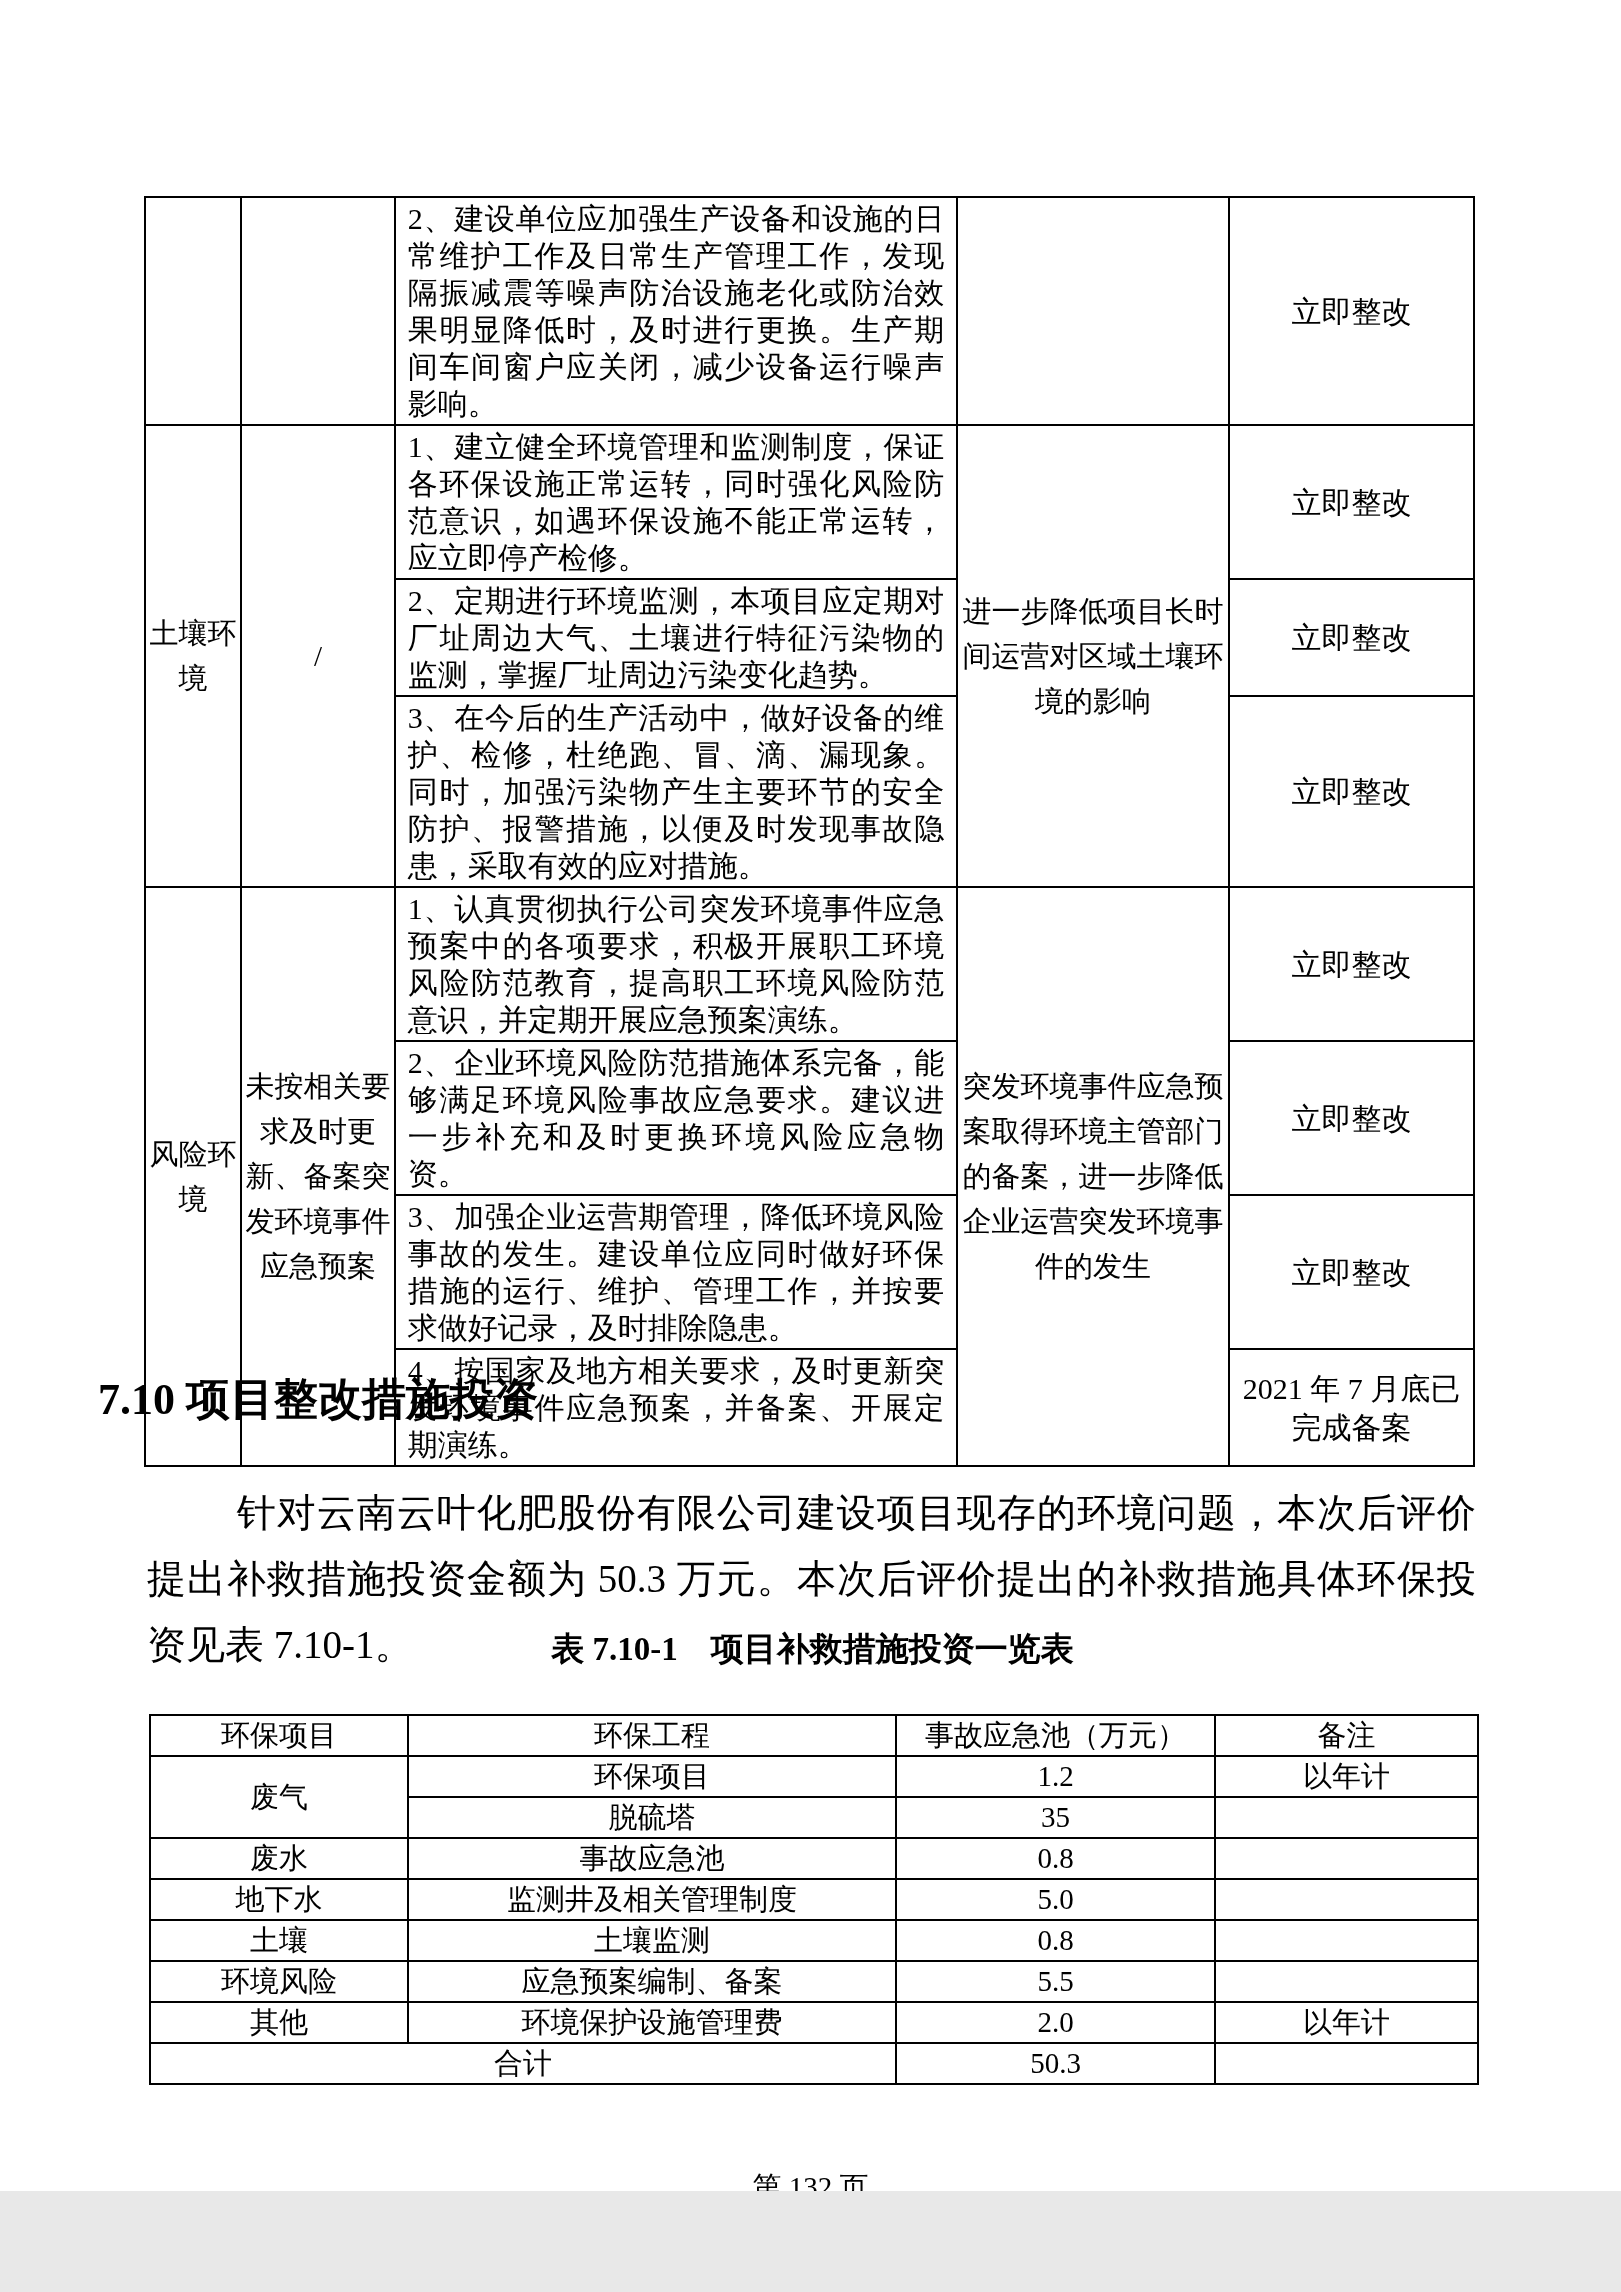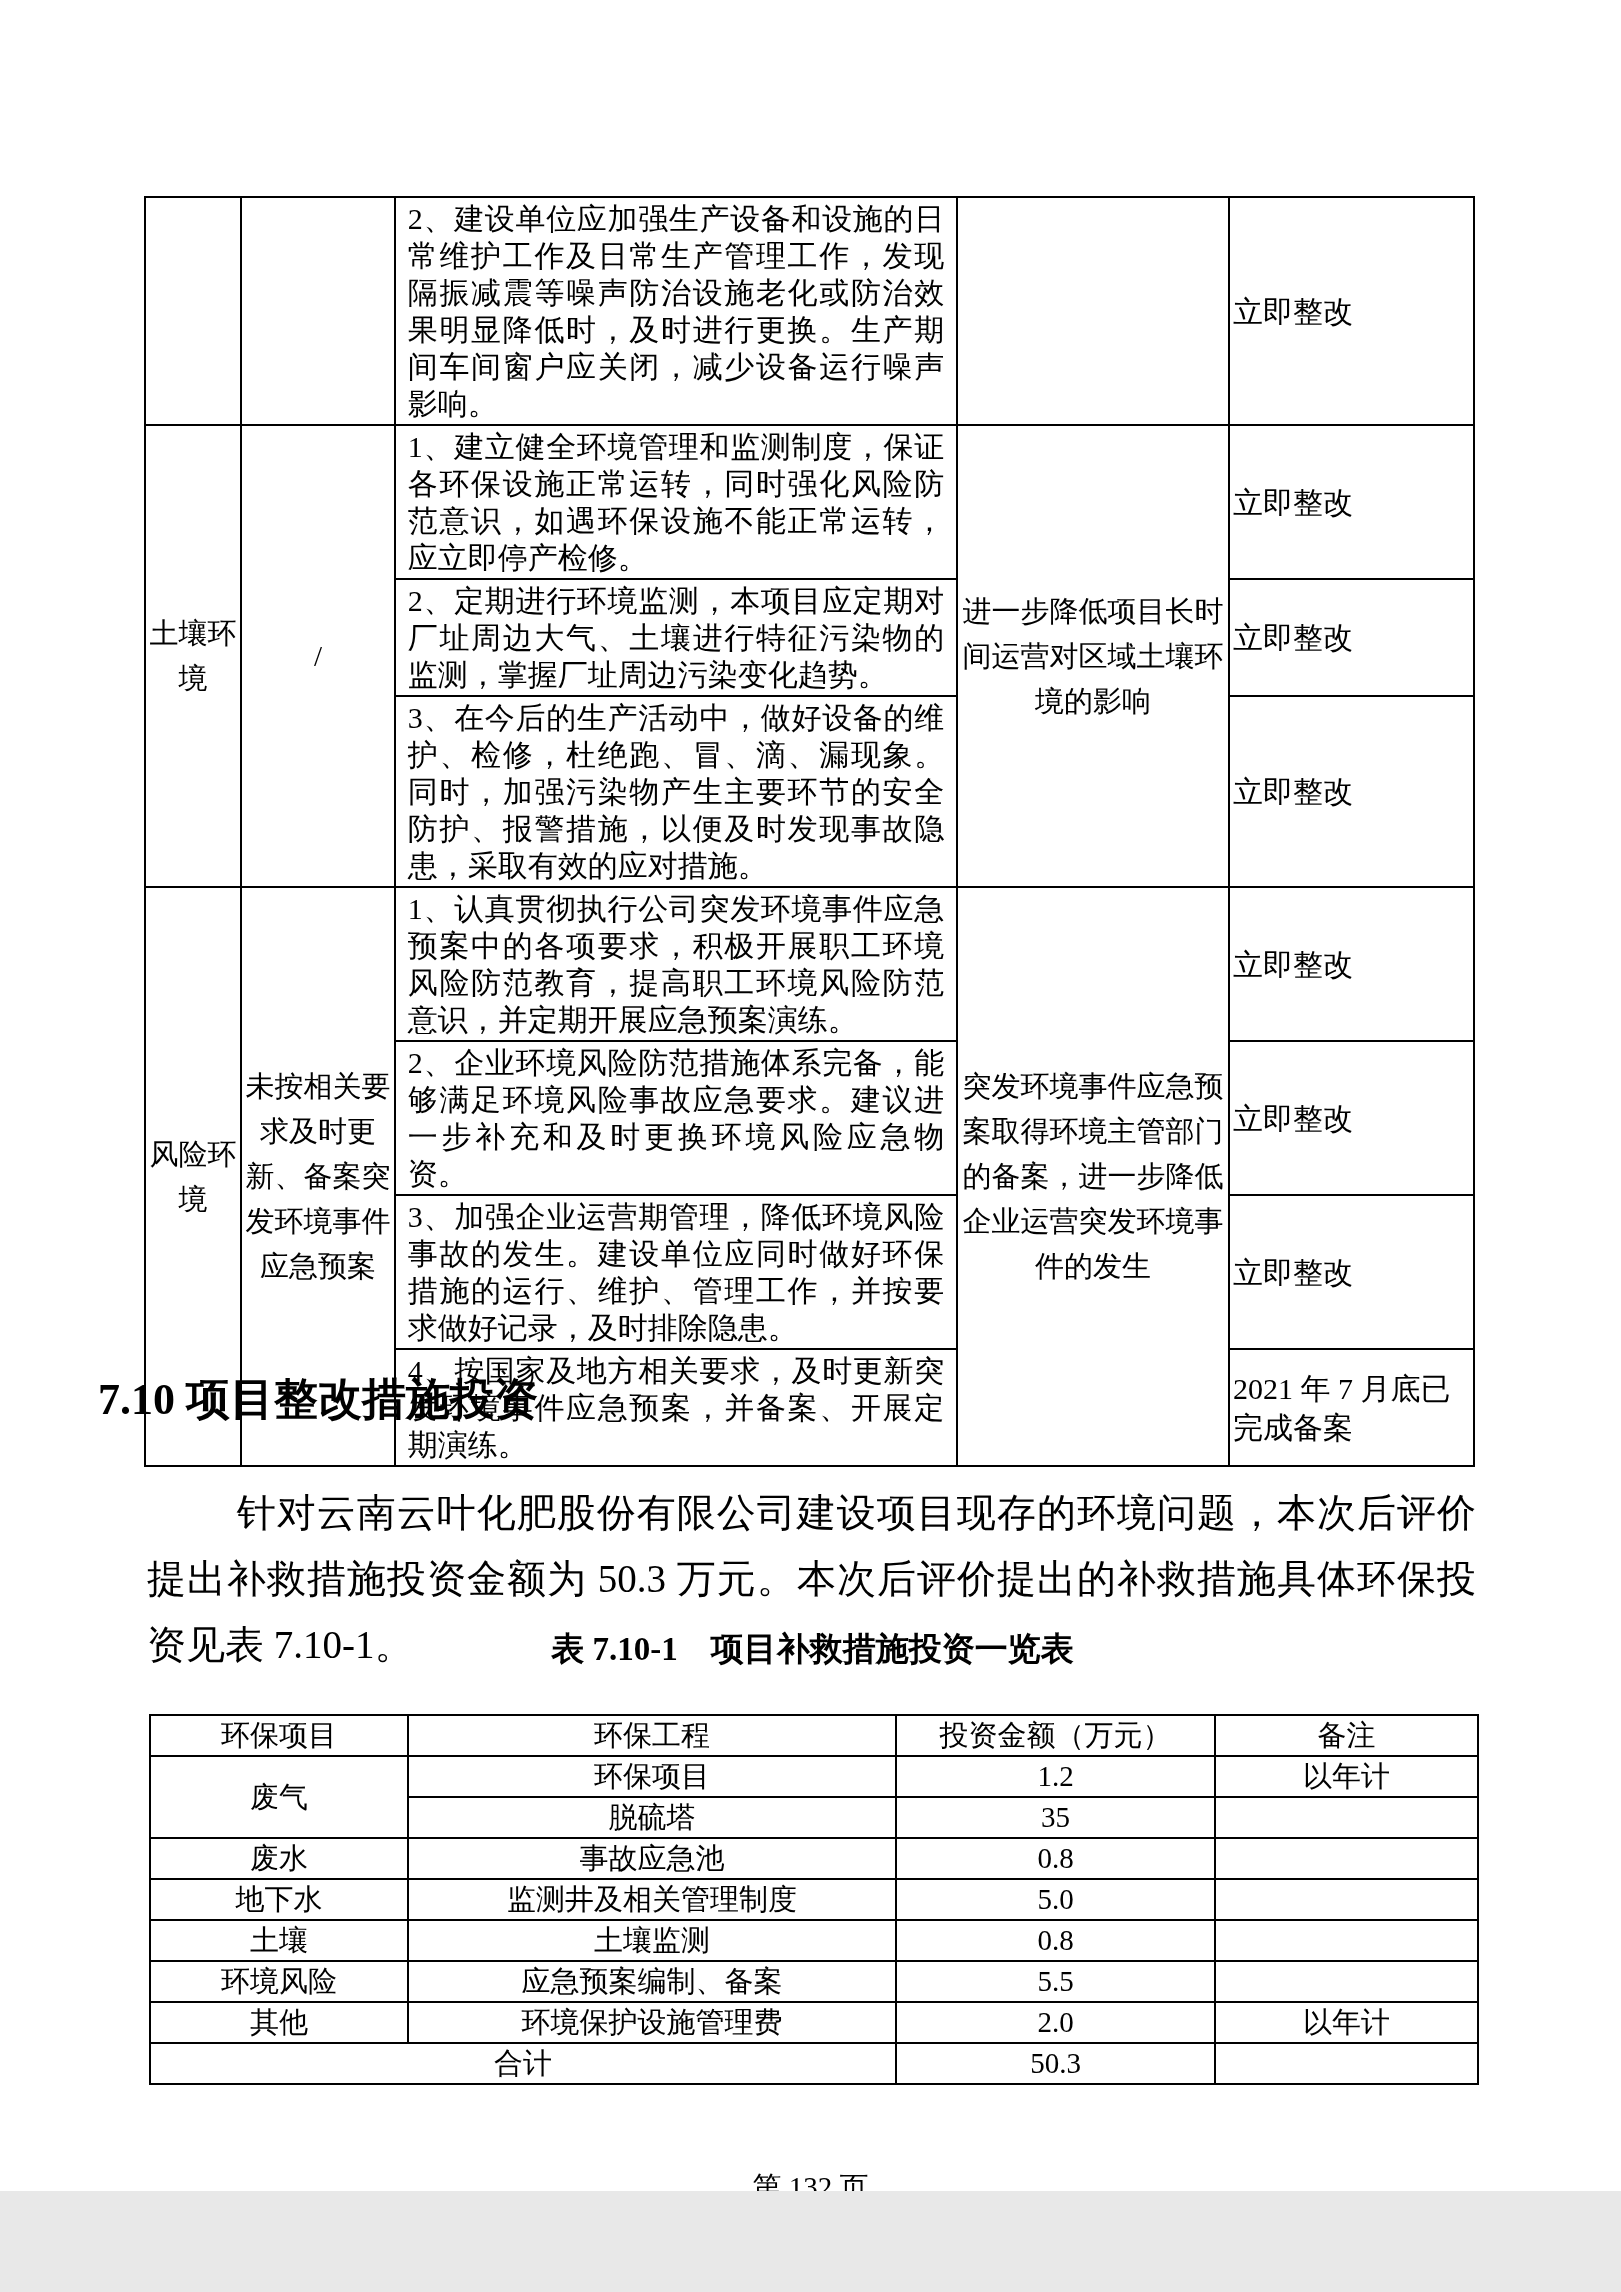--- a/index.html
+++ b/index.html
@@ -29,22 +29,23 @@
     font-size:30px; line-height:37px;
     padding:2px 11.8px;
     vertical-align:middle;
   }
   td.c-center {
     text-align:center;
     font-size:29px; line-height:45px;
     padding:2px 2.9px;
   }
   td.status {
+    text-align:center;
     font-size:30px; line-height:39px;
-    padding:2px 3px;
+    padding:2px 10px;
     border-radius:7px;
   }
 
   
   .heading {
     position:absolute; left:98px; top:1370px;
     font-size:44px; font-weight:bold;
     white-space:nowrap;
   }
   .para {
@@ -144,21 +145,21 @@
     <colgroup>
       <col style="width:258px">
         <col style="width:488px">
         <col style="width:319px">
         <col style="width:263px">
     </colgroup>
     <tbody>
         <tr>
       <td>环保项目</td>
       <td>环保工程</td>
-      <td>投资金额（万元）</td>
+      <td>事故应急池（万元）</td>
       <td>备注</td>
     </tr>
     <tr>
       <td rowspan="2">废气</td>
       <td>环保项目</td>
       <td>1.2</td>
       <td>以年计</td>
     </tr>
     <tr>
       <td>脱硫塔</td>

